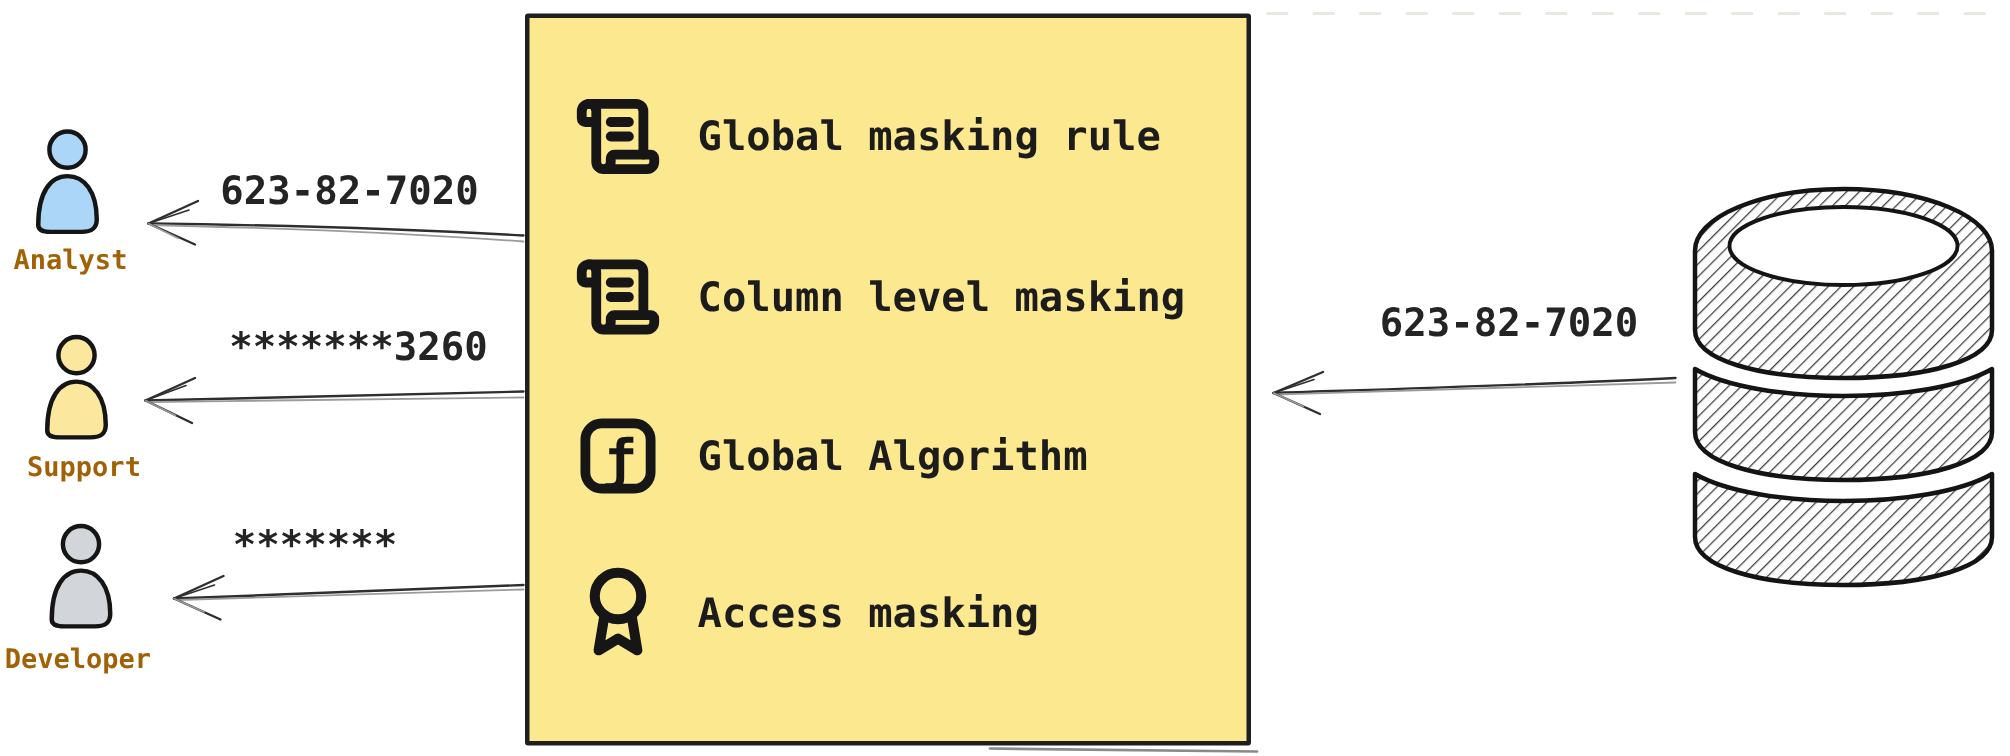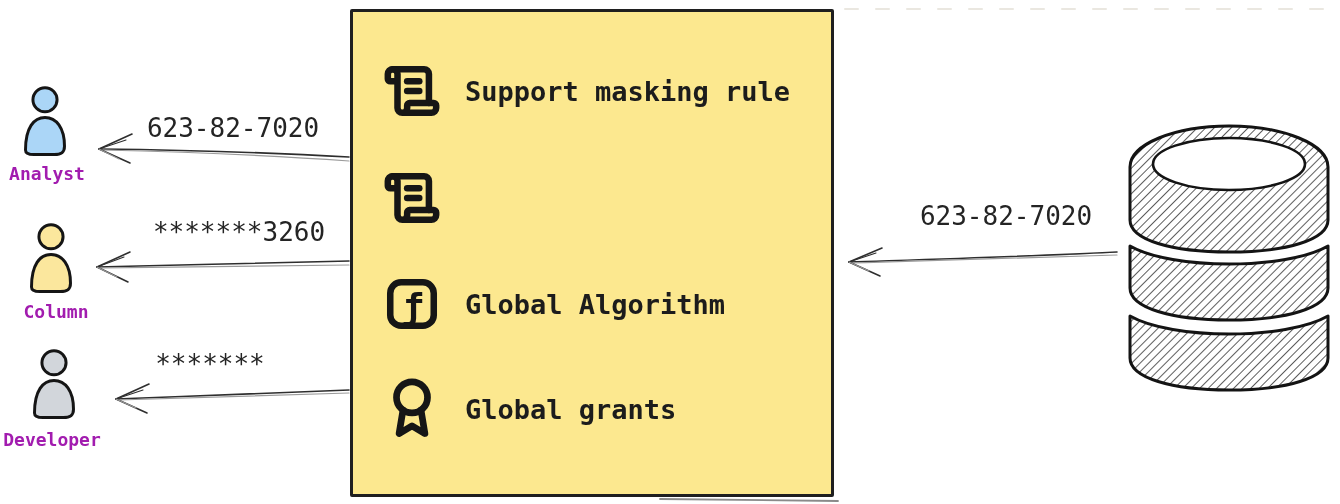--- a/index.html
+++ b/index.html
@@ -18,25 +18,25 @@
   .box-row{
     position:absolute;left:28px;height:68px;display:flex;align-items:center;gap:22px;
   }
   .box-row .icon{width:62px;height:68px;display:flex;align-items:center;justify-content:center;flex:0 0 62px;}
   .box-row .icon svg{display:block;}
   .row-label{
     font-size:27px;font-weight:bold;letter-spacing:0px;white-space:nowrap;color:#1c1c1c;
   }
   
   .user-label{
-    font-size:18px;font-weight:bold;text-align:center;white-space:nowrap;color:#a21caf;
+    font-size:18px;font-weight:bold;text-align:center;white-space:nowrap;color:#a16207;
   }
   
   .value-label{
-    font-size:26px;font-weight:normal;text-align:center;white-space:nowrap;color:#242424;
+    font-size:26px;font-weight:bold;text-align:center;white-space:nowrap;color:#242424;
   }
   svg{overflow:visible;}
 </style>
 </head>
 <body>
 
 <div id="stage">
 
   <svg class="abs" style="left:0;top:0" width="1340" height="504" viewBox="0 0 1340 504" fill="none" stroke-linecap="round">
 
@@ -84,21 +84,21 @@
   <svg class="abs" style="left:14px;top:84px" width="62" height="78" viewBox="0 0 64 84" stroke="#151515" stroke-width="3.2" stroke-linejoin="round">
     <circle cx="32" cy="17" r="13" fill="#ABD6F7"></circle>
     <path d="M11 71 C11 47 20 36 32 36 C44 36 53 47 53 67 C53 74 49 76 42 76 L20 76 C13 76 11 74 11 71 Z" fill="#ABD6F7"></path>
   </svg>
   <div class="abs user-label" style="left:0;top:163px;width:94px">Analyst</div>
 
   <svg class="abs" style="left:20px;top:221px" width="62" height="78" viewBox="0 0 64 84" stroke="#151515" stroke-width="3.2" stroke-linejoin="round">
     <circle cx="32" cy="17" r="13" fill="#FBE79D"></circle>
     <path d="M11 71 C11 47 20 36 32 36 C44 36 53 47 53 67 C53 74 49 76 42 76 L20 76 C13 76 11 74 11 71 Z" fill="#FBE79D"></path>
   </svg>
-  <div class="abs user-label" style="left:6px;top:301px;width:100px">Column</div>
+  <div class="abs user-label" style="left:6px;top:301px;width:100px">Support</div>
 
   <svg class="abs" style="left:23px;top:347px" width="62" height="78" viewBox="0 0 64 84" stroke="#151515" stroke-width="3.2" stroke-linejoin="round">
     <circle cx="32" cy="17" r="13" fill="#D2D6DB"></circle>
     <path d="M11 71 C11 47 20 36 32 36 C44 36 53 47 53 67 C53 74 49 76 42 76 L20 76 C13 76 11 74 11 71 Z" fill="#D2D6DB"></path>
   </svg>
   <div class="abs user-label" style="left:0;top:429px;width:104px">Developer</div>
 
   <div class="abs value-label" style="left:140px;top:113px;width:186px">623-82-7020</div>
   <div class="abs value-label" style="left:146px;top:217px;width:186px">*******3260</div>
   <div class="abs value-label" style="left:152px;top:349px;width:116px">*******</div>
@@ -108,52 +108,53 @@
 
     <div class="box-row" style="top:45px">
       <span class="icon">
         <svg width="58" height="58" viewBox="0 0 24 24" fill="none" stroke="#161616" stroke-width="2.7" stroke-linecap="round" stroke-linejoin="round">
           <path d="M15 12h-5"></path>
             <path d="M15 8h-5"></path>
             <path d="M19 17V5a2 2 0 0 0-2-2H4"></path>
           <path d="M8 21h12a2 2 0 0 0 2-2v-1a1 1 0 0 0-1-1H11a1 1 0 0 0-1 1v1a2 2 0 1 1-4 0V5a2 2 0 1 0-4 0v2a1 1 0 0 0 1 1h3"></path>
         </svg>
       </span>
-      <span class="row-label">Support masking rule</span>
+      <span class="row-label">Global masking rule</span>
     </div>
 
     <div class="box-row" style="top:152px">
       <span class="icon">
         <svg width="58" height="58" viewBox="0 0 24 24" fill="none" stroke="#161616" stroke-width="2.7" stroke-linecap="round" stroke-linejoin="round">
           <path d="M15 12h-5"></path>
             <path d="M15 8h-5"></path>
             <path d="M19 17V5a2 2 0 0 0-2-2H4"></path>
           <path d="M8 21h12a2 2 0 0 0 2-2v-1a1 1 0 0 0-1-1H11a1 1 0 0 0-1 1v1a2 2 0 1 1-4 0V5a2 2 0 1 0-4 0v2a1 1 0 0 0 1 1h3"></path>
         </svg>
       </span>
+      <span class="row-label">Column level masking</span>
     </div>
 
     <div class="box-row" style="top:258px">
       <span class="icon">
         <svg width="58" height="58" viewBox="0 0 24 24" fill="none">
           <rect x="3" y="3" width="18" height="18" rx="4.5" stroke="#161616" stroke-width="2.7"></rect>
           <text x="12.4" y="13" text-anchor="middle" dominant-baseline="central" fill="#161616" stroke="none" style="font-family:'DejaVu Sans Mono',monospace;font-weight:bold;font-size:15px">ƒ</text>
         </svg>
       </span>
       <span class="row-label">Global Algorithm</span>
     </div>
 
     <div class="box-row" style="top:363px">
       <span class="icon">
         <svg width="62" height="66" viewBox="0 0 24 25" fill="none" stroke="#161616" stroke-width="2.6" stroke-linecap="round" stroke-linejoin="round">
           <circle cx="12" cy="8" r="6"></circle>
           <path d="M15.477 12.89 17 22l-5-3-5 3 1.523-9.11"></path>
         </svg>
       </span>
-      <span class="row-label">Global grants</span>
+      <span class="row-label">Access masking</span>
     </div>
   </div>
 
   <svg class="abs" style="left:1124px;top:124px" width="210" height="272" viewBox="0 0 210 272" fill="none">
     <defs>
       <pattern id="hatch" patternUnits="userSpaceOnUse" width="6" height="6" patternTransform="rotate(45)">
         <rect width="6" height="6" fill="#ffffff"></rect>
         <line x1="0" y1="0" x2="0" y2="6" stroke="#3f3f3f" stroke-width="1.7"></line>
       </pattern>
     </defs>

